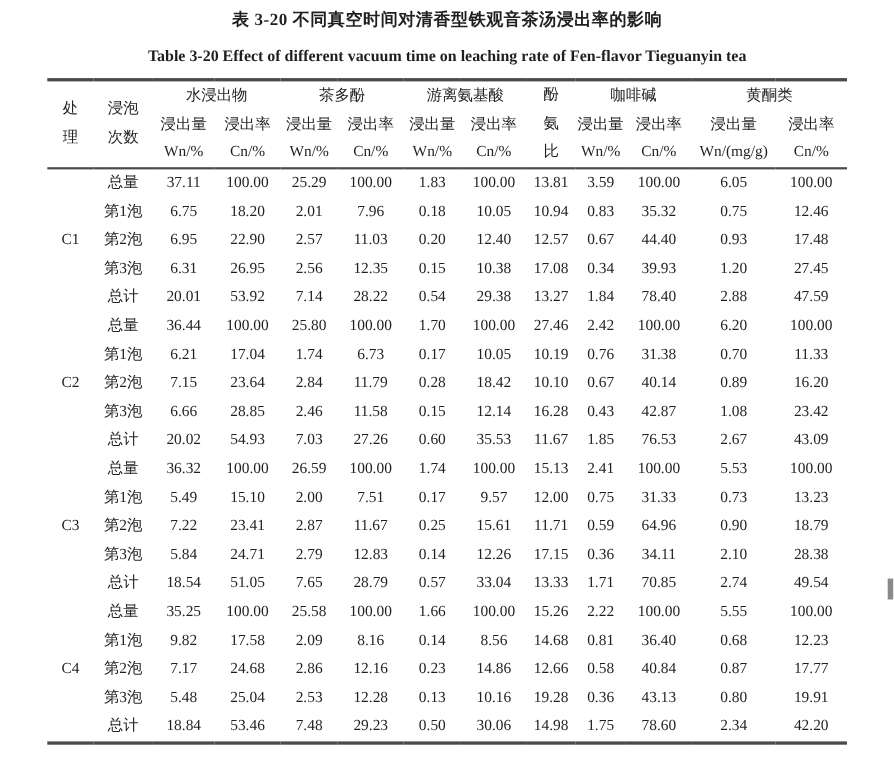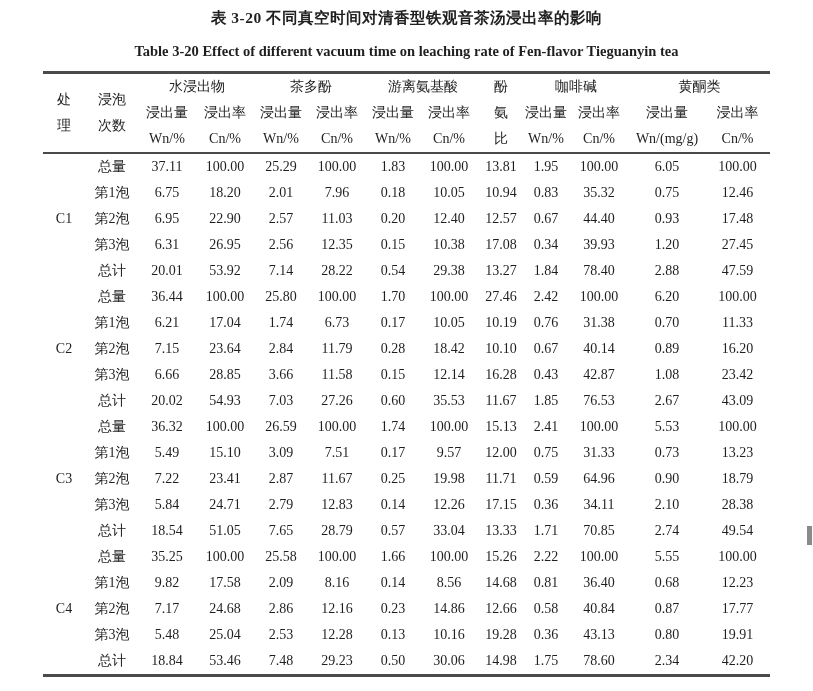--- a/index.html
+++ b/index.html
@@ -127,21 +127,21 @@
         <tr>
           <td rowspan="5">C1</td>
           <td>总量</td>
           <td>37.11</td>
           <td>100.00</td>
           <td>25.29</td>
           <td>100.00</td>
           <td>1.83</td>
           <td>100.00</td>
           <td>13.81</td>
-          <td>1.95</td>
+          <td>3.59</td>
           <td>100.00</td>
           <td>6.05</td>
           <td>100.00</td>
         </tr>
         <tr>
           <td>第1泡</td>
           <td>6.75</td>
           <td>18.20</td>
           <td>2.01</td>
           <td>7.96</td>
@@ -235,21 +235,21 @@
           <td>10.10</td>
           <td>0.67</td>
           <td>40.14</td>
           <td>0.89</td>
           <td>16.20</td>
         </tr>
         <tr>
           <td>第3泡</td>
           <td>6.66</td>
           <td>28.85</td>
-          <td>3.66</td>
+          <td>2.46</td>
           <td>11.58</td>
           <td>0.15</td>
           <td>12.14</td>
           <td>16.28</td>
           <td>0.43</td>
           <td>42.87</td>
           <td>1.08</td>
           <td>23.42</td>
         </tr>
         <tr>
@@ -278,38 +278,38 @@
           <td>15.13</td>
           <td>2.41</td>
           <td>100.00</td>
           <td>5.53</td>
           <td>100.00</td>
         </tr>
         <tr>
           <td>第1泡</td>
           <td>5.49</td>
           <td>15.10</td>
-          <td>3.09</td>
+          <td>2.00</td>
           <td>7.51</td>
           <td>0.17</td>
           <td>9.57</td>
           <td>12.00</td>
           <td>0.75</td>
           <td>31.33</td>
           <td>0.73</td>
           <td>13.23</td>
         </tr>
         <tr>
           <td>第2泡</td>
           <td>7.22</td>
           <td>23.41</td>
           <td>2.87</td>
           <td>11.67</td>
           <td>0.25</td>
-          <td>19.98</td>
+          <td>15.61</td>
           <td>11.71</td>
           <td>0.59</td>
           <td>64.96</td>
           <td>0.90</td>
           <td>18.79</td>
         </tr>
         <tr>
           <td>第3泡</td>
           <td>5.84</td>
           <td>24.71</td>

